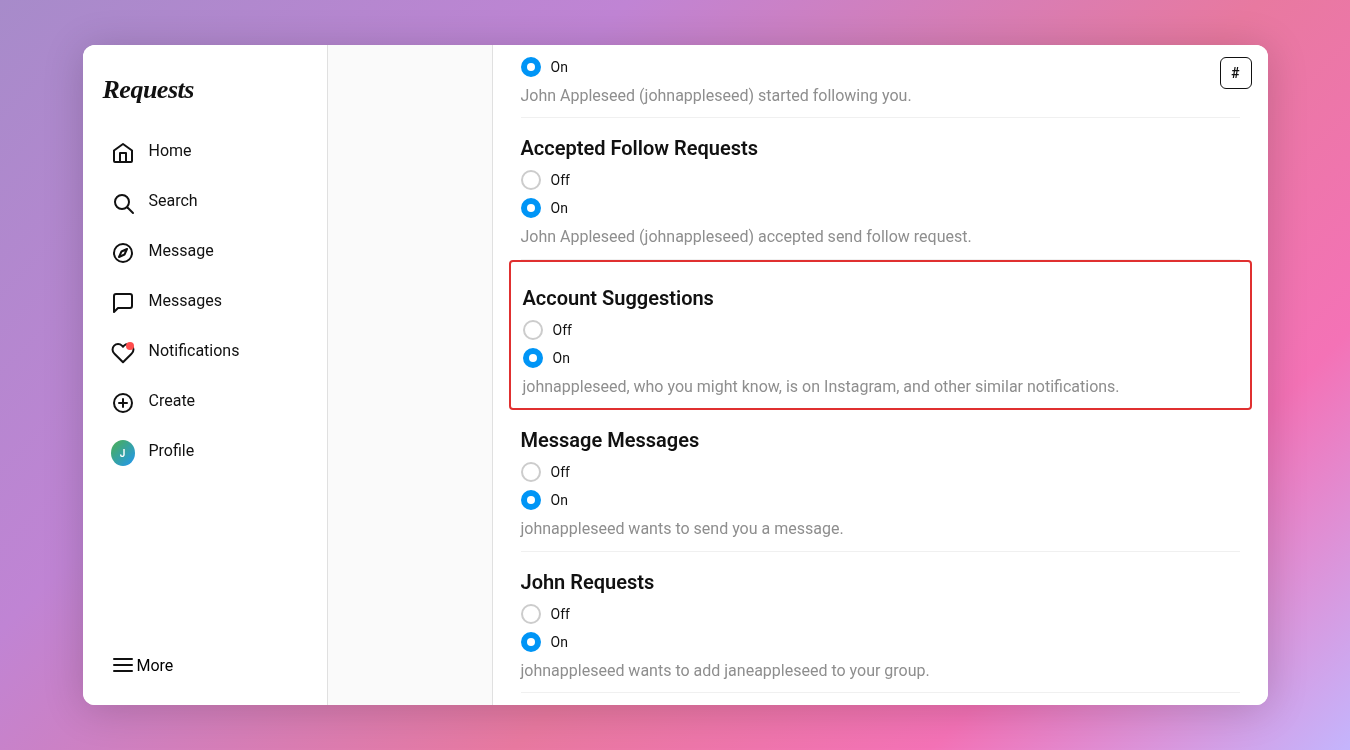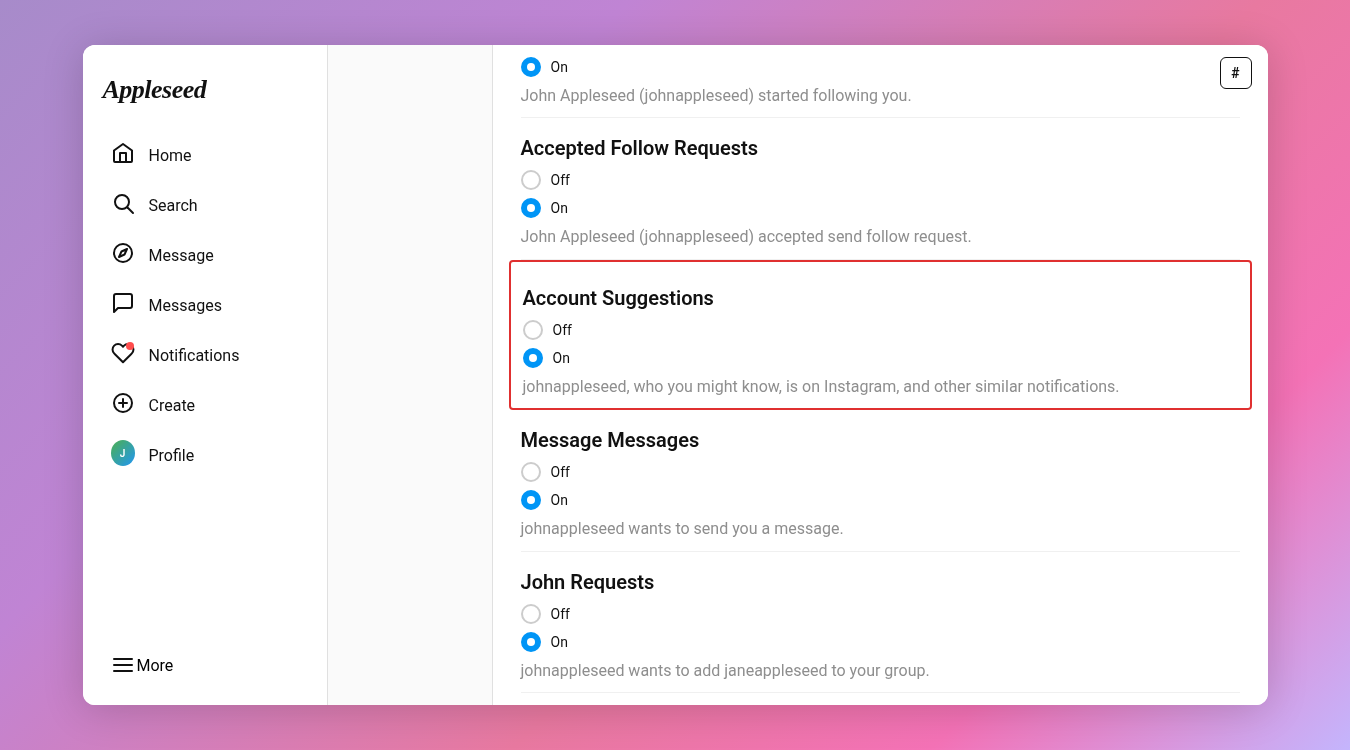--- a/index.html
+++ b/index.html
@@ -42,21 +42,21 @@
       letter-spacing: -0.5px;
     }
     .sidebar-nav {
       flex: 1;
       display: flex;
       flex-direction: column;
       gap: 2px;
     }
     .nav-item {
       display: flex;
-      align-items: flex-end;
+      align-items: flex-start;
       gap: 14px;
       padding: 12px 20px;
       cursor: pointer;
       border-radius: 8px;
       margin: 0 8px;
       transition: background 0.15s;
     }
     .nav-item .nav-icon {
       width: 24px;
       height: 24px;
@@ -207,21 +207,21 @@
     }
     .icon-wrap { position: relative; display: inline-flex; }
     svg { display: block; }
   </style>
 </head>
 <body>
 
 <div class="window">
 
   <div class="sidebar">
-    <div class="sidebar-logo">Appleseed</div>
+    <div class="sidebar-logo">Requests</div>
     <div class="sidebar-nav">
 
       <div class="nav-item">
         <span class="nav-icon">
           <svg width="24" height="24" viewBox="0 0 24 24" fill="none" stroke="#111" stroke-width="2" stroke-linecap="round" stroke-linejoin="round">
             <path d="M3 9.5L12 3l9 6.5V20a1 1 0 01-1 1H4a1 1 0 01-1-1V9.5z"></path>
             <path d="M9 21V12h6v9"></path>
           </svg>
         </span>
         <span class="nav-label">Home</span>

